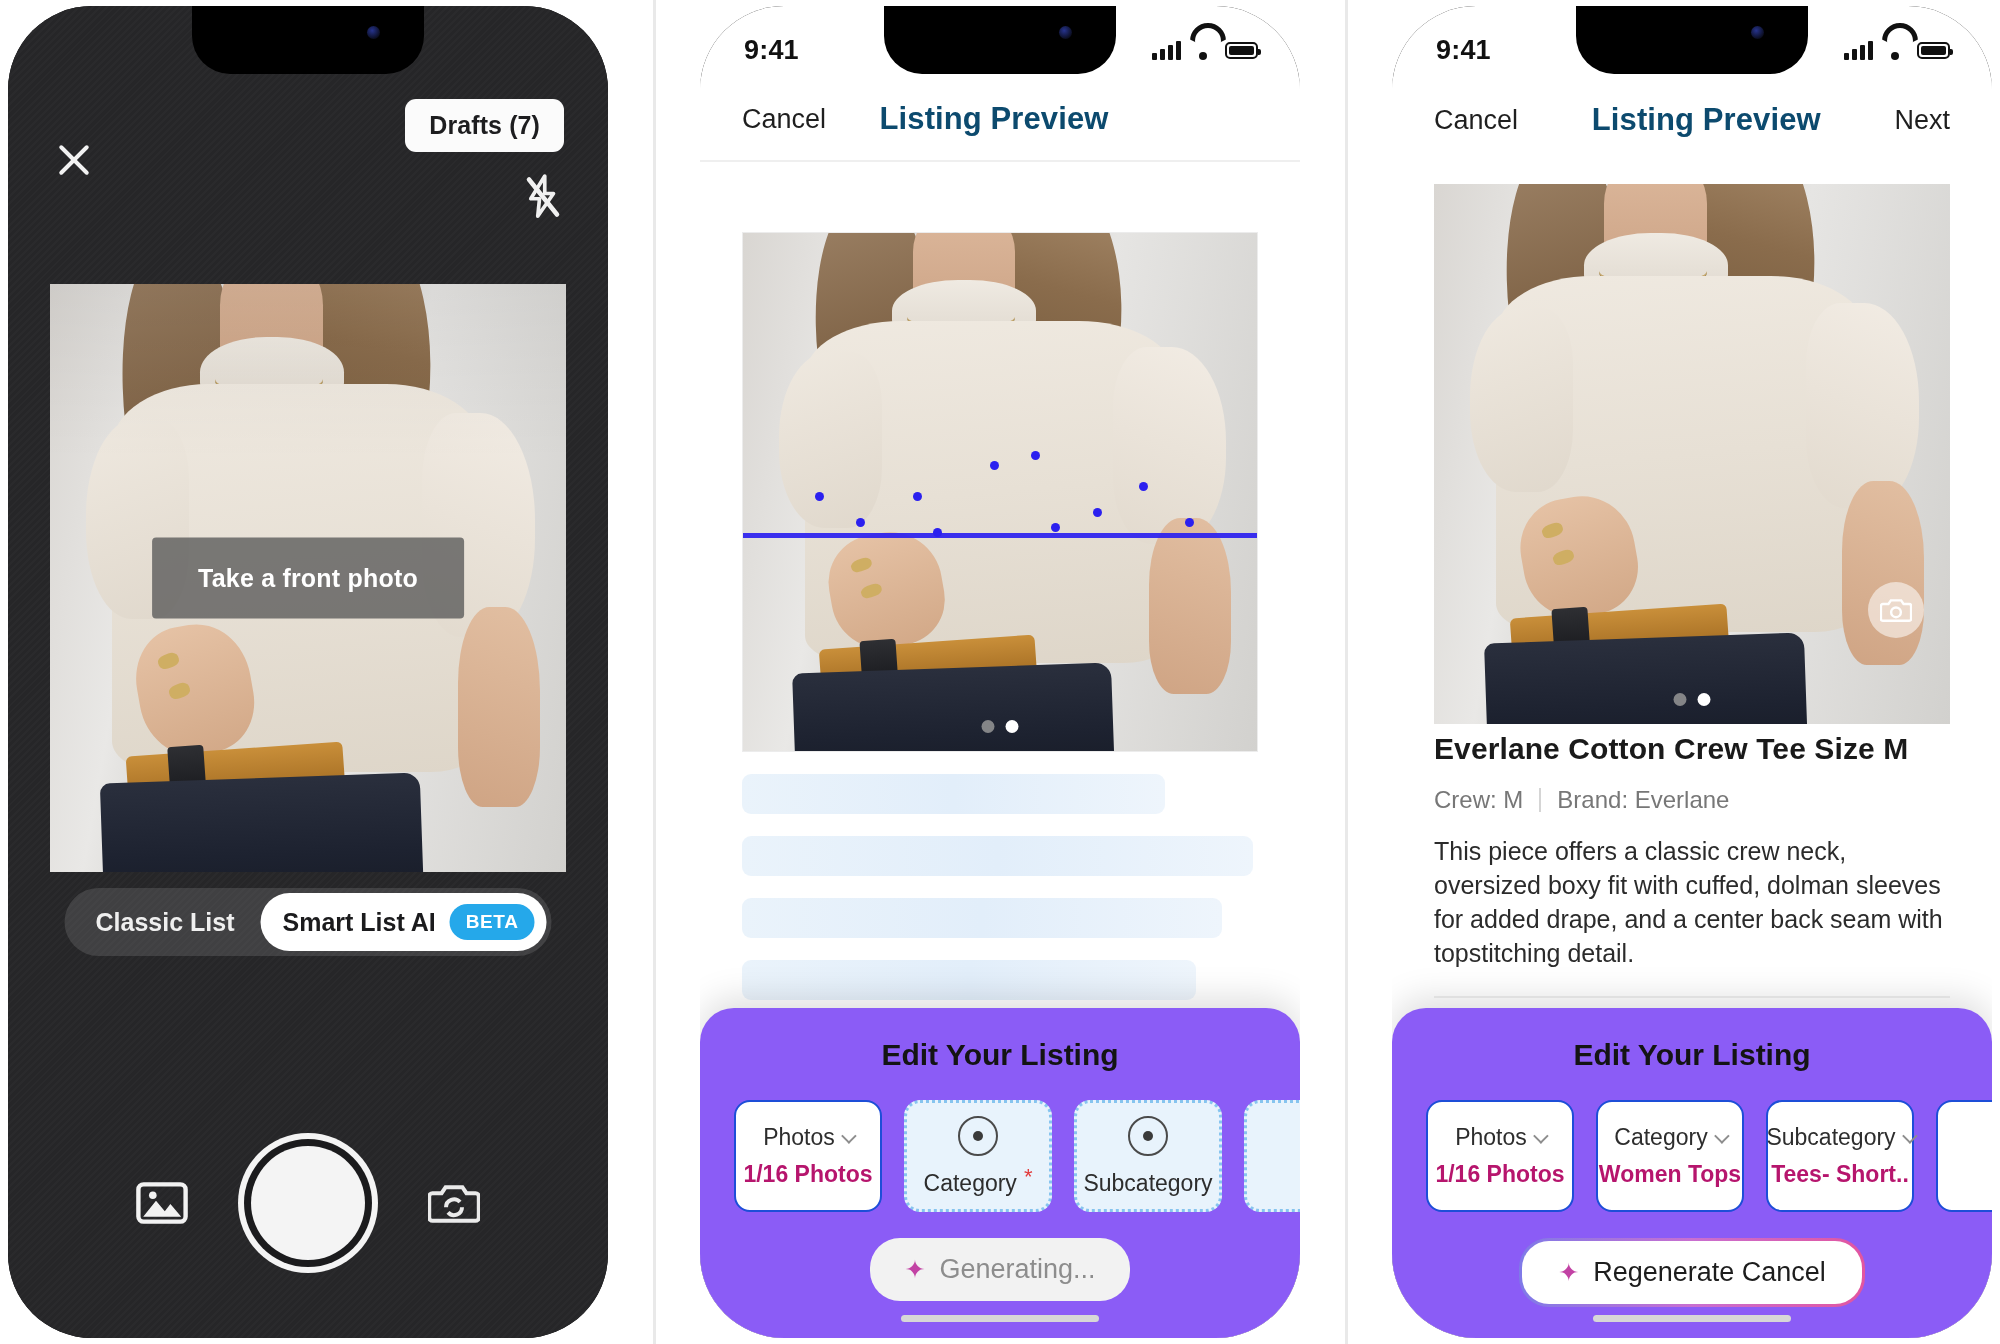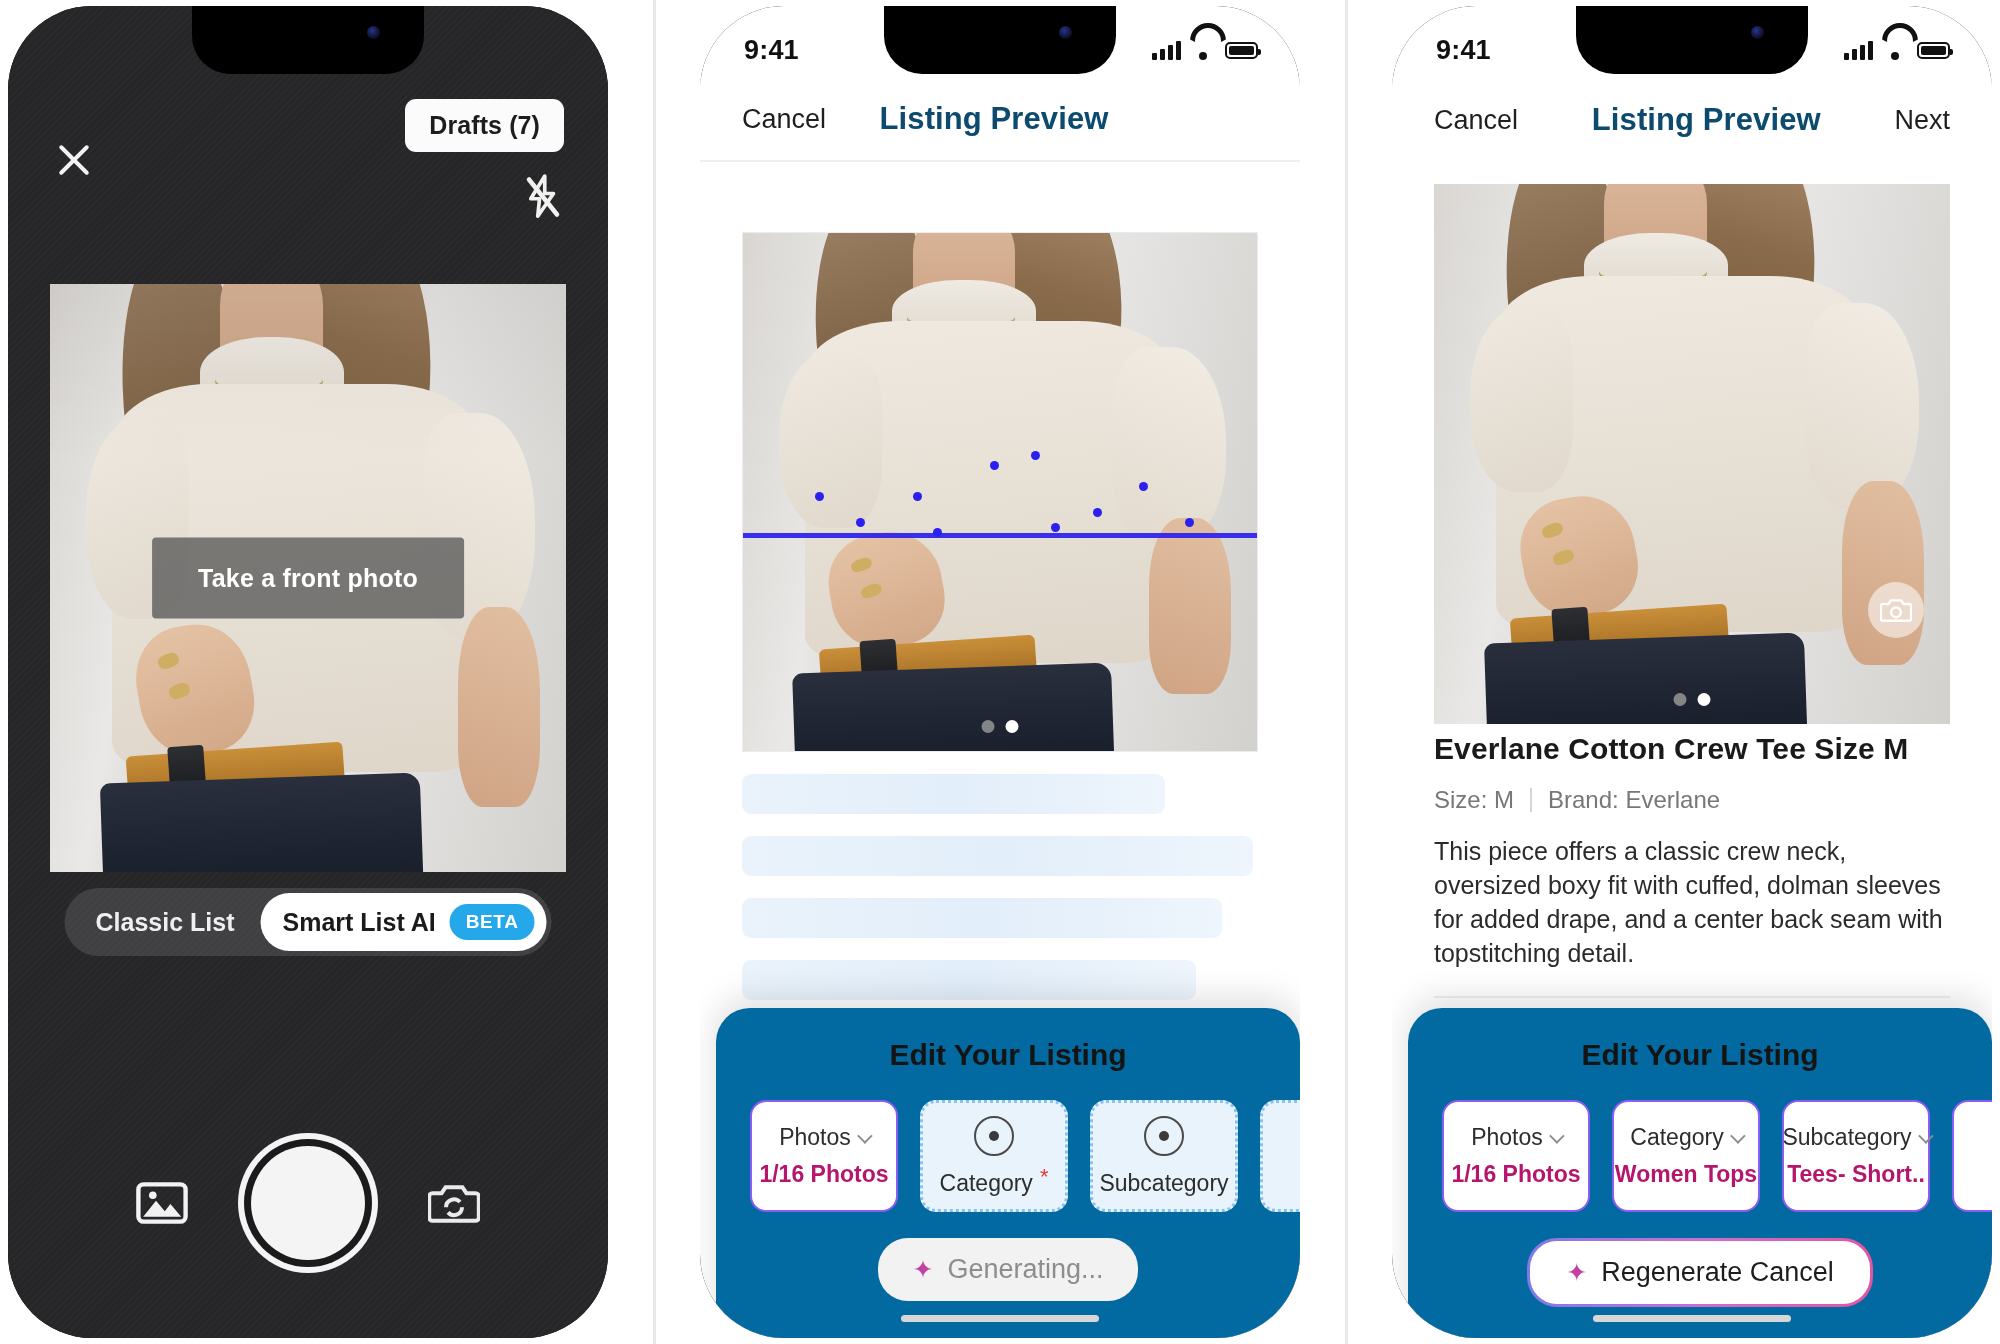--- a/index.html
+++ b/index.html
@@ -323,37 +323,37 @@
   .listing { position:absolute; left:42px; right:42px; top:726px; }
   .listing h2 { font-size:30px; font-weight:700; color:#1a1a1a; letter-spacing:.1px; }
   .meta { margin-top:20px; font-size:24px; color:#777; display:flex; align-items:center; gap:16px; }
   .meta .sep { width:2px; height:24px; background:#d5d5d5; display:inline-block; }
   .desc { margin-top:20px; font-size:25px; line-height:1.36; color:#2b2b2b; }
   .cat-divider { margin-top:26px; border-top:2px solid #efefef; padding-top:22px; }
   .cat-label { font-size:22px; letter-spacing:1.6px; color:#9a9a9a; }
 
   
   .sheet {
-    position:absolute; left:16px; right:0; bottom:0; height:330px;
-    background:#0369a1;
+    position:absolute; left:0; right:0; bottom:0; height:330px;
+    background:#8b5cf6;
     border-radius: 34px 34px 0 0;
     box-shadow: 0 -10px 34px rgba(0,0,0,.13);
     z-index:30;
     padding: 30px 0 0 0;
   }
   .sheet h3 { text-align:center; font-size:30px; font-weight:700; color:#141414; }
   .chips {
     display:flex; gap:22px; padding: 28px 34px 0 34px;
     overflow:hidden;
   }
   .chip {
     flex: 0 0 auto;
     width: 148px; height:112px;
     border-radius:16px;
-    border:2px solid #8b5cf6; background:#fff;
+    border:2px solid #1d4ed8; background:#fff;
     display:flex; flex-direction:column; align-items:center; justify-content:center;
     gap:10px; cursor:pointer;
   }
   .chip.loading {
     border: 3px dotted #86c4ef;
     background:#e8f3fc;
     gap:14px;
   }
   .chip-title { font-size:23px; color:#2d2d2d; display:flex; align-items:center; gap:7px; }
   .chip-val { font-size:23px; font-weight:700; color:#b6156d; text-align:center; line-height:1.18; }
@@ -641,21 +641,21 @@
           </div>
           <div class="page-dots">
             <span></span>
             <span class="on"></span>
           </div>
         </div>
 
         <div class="listing">
           <h2>Everlane Cotton Crew Tee Size M</h2>
           <div class="meta">
-            <span>Size: M</span>
+            <span>Crew: M</span>
             <span class="sep"></span>
             <span>Brand: Everlane</span>
           </div>
           <div class="desc">This piece offers a classic crew neck, oversized boxy fit with cuffed, dolman sleeves for added drape, and a center back seam with topstitching detail.</div>
           <div class="cat-divider">
             <div class="cat-label">CATEGORY</div>
           </div>
         </div>
 
         <div class="sheet">

